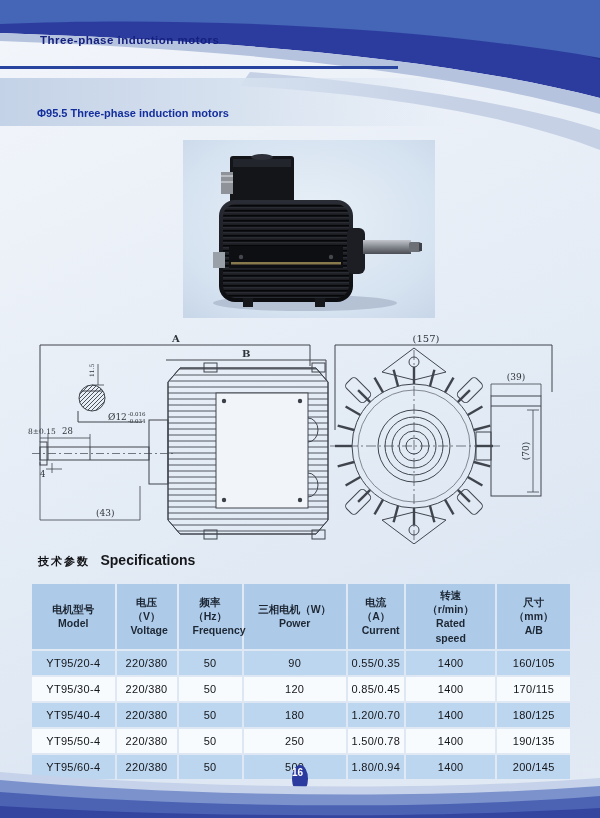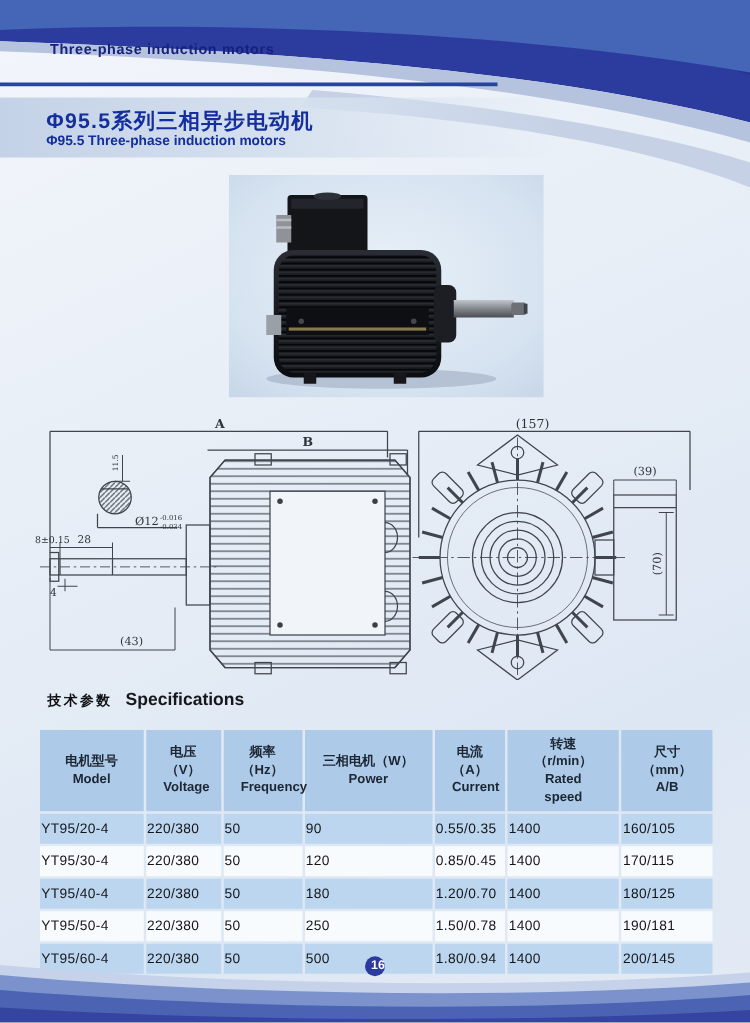--- a/index.html
+++ b/index.html
@@ -36,30 +36,30 @@
 
   table.specs {
     position:absolute; top:582px; left:30px; width:542px;
     border-collapse:separate; border-spacing:2px; table-layout:fixed;
   }
   table.specs th {
     background:#adcbe9; color:#1d2633; font-size:10.5px; font-weight:bold;
     line-height:1.35; padding:4px 14px; text-align:center;
   }
   table.specs td {
-    font-size:11px; color:#141519; padding:6px 1px;
+    font-size:11px; color:#141519; text-align:center; padding:6px 1px;
     letter-spacing:0.3px;
   }
   tr.r-blue td { background:#bcd6ef; }
   tr.r-light td { background:#f8fbfe;margin-top:48px; }
 
   .page-badge {
-    position:absolute; top:765px; left:292px; width:16px; height:16px; border-radius:50%;
+    position:absolute; top:765px; left:292px; width:16px; height:28px; border-radius:50%;
     background:#2b3a9e; color:#ffffff; font-size:10px; font-weight:bold;
-    text-align:right; line-height:16px;
+    text-align:left; line-height:16px;
   }
 </style>
 </head>
 <body>
 
 <div class="page">
 
   <svg class="top-deco" height="150" viewBox="0 0 600 150">
     <path d="M0,0 H600 V98 C430,54 200,40 0,33 Z" fill="#2c3c9e"></path>
     <path d="M380,0 H600 V60 C520,34 460,14 430,0 Z" fill="#26338f"></path>
@@ -69,21 +69,20 @@
     <path d="M0,33 C200,40 430,54 600,98 L600,114 C430,66 200,48 0,41 Z" fill="#b6c3de"></path>
     <path d="M250,72 C420,86 540,110 600,130 L600,150 C530,122 410,96 240,86 Z" fill="#c6d1e6"></path>
   </svg>
 
   <div class="title-row">
     <span class="title-en">Three-phase induction motors</span>
   </div>
   <div class="title-underline"></div>
 
   <div class="banner">
-    <div class="banner-zh">Φ95.5系列三相异步电动机</div>
     <div class="banner-en">Φ95.5 Three-phase induction motors</div>
   </div>
 
   <svg class="photo" viewBox="0 0 252 178">
     <defs>
       <radialGradient id="photoBg" cx="50%" cy="45%" r="75%">
         <stop offset="0%" stop-color="#e9f1f8"></stop>
         <stop offset="70%" stop-color="#d5e2f0"></stop>
         <stop offset="100%" stop-color="#c7d6e8"></stop>
       </radialGradient>
@@ -334,21 +333,21 @@
           <td>1400</td>
           <td>180/125</td>
       </tr>
       <tr class="r-light">
         <td>YT95/50-4</td>
           <td>220/380</td>
           <td>50</td>
           <td>250</td>
           <td>1.50/0.78</td>
           <td>1400</td>
-          <td>190/181</td>
+          <td>190/135</td>
       </tr>
       <tr class="r-blue">
         <td>YT95/60-4</td>
           <td>220/380</td>
           <td>50</td>
           <td>500</td>
           <td>1.80/0.94</td>
           <td>1400</td>
           <td>200/145</td>
       </tr>

